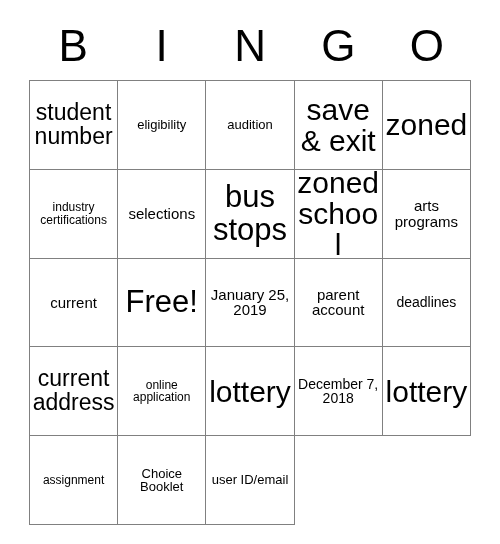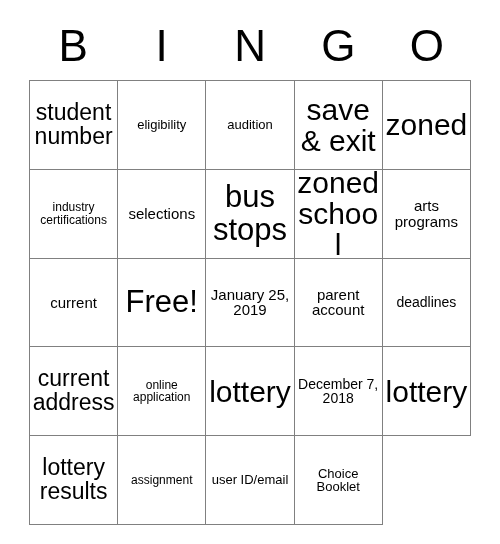--- a/index.html
+++ b/index.html
@@ -163,26 +163,23 @@
         <span class="cell-text fs-xl">lottery</span>
       </div>
     <div class="cell">
         <span class="cell-text fs-xs">December 7, 2018</span>
       </div>
 
     <div class="cell">
         <span class="cell-text fs-xl">lottery</span>
       </div>
     <div class="cell">
-        <span class="cell-text fs-lg">lottery results</span>
-      </div>
-    <div class="cell">
         <span class="cell-text fs-xxs">assignment</span>
       </div>
     <div class="cell">
-        <span class="cell-text fs-md">user ID/email</span>
+        <span class="cell-text fs-md">Choice Booklet</span>
       </div>
     <div class="cell">
-        <span class="cell-text fs-md">Choice Booklet</span>
+        <span class="cell-text fs-md">user ID/email</span>
       </div>
   </div>
 
 </div>
 
 </body></html>

